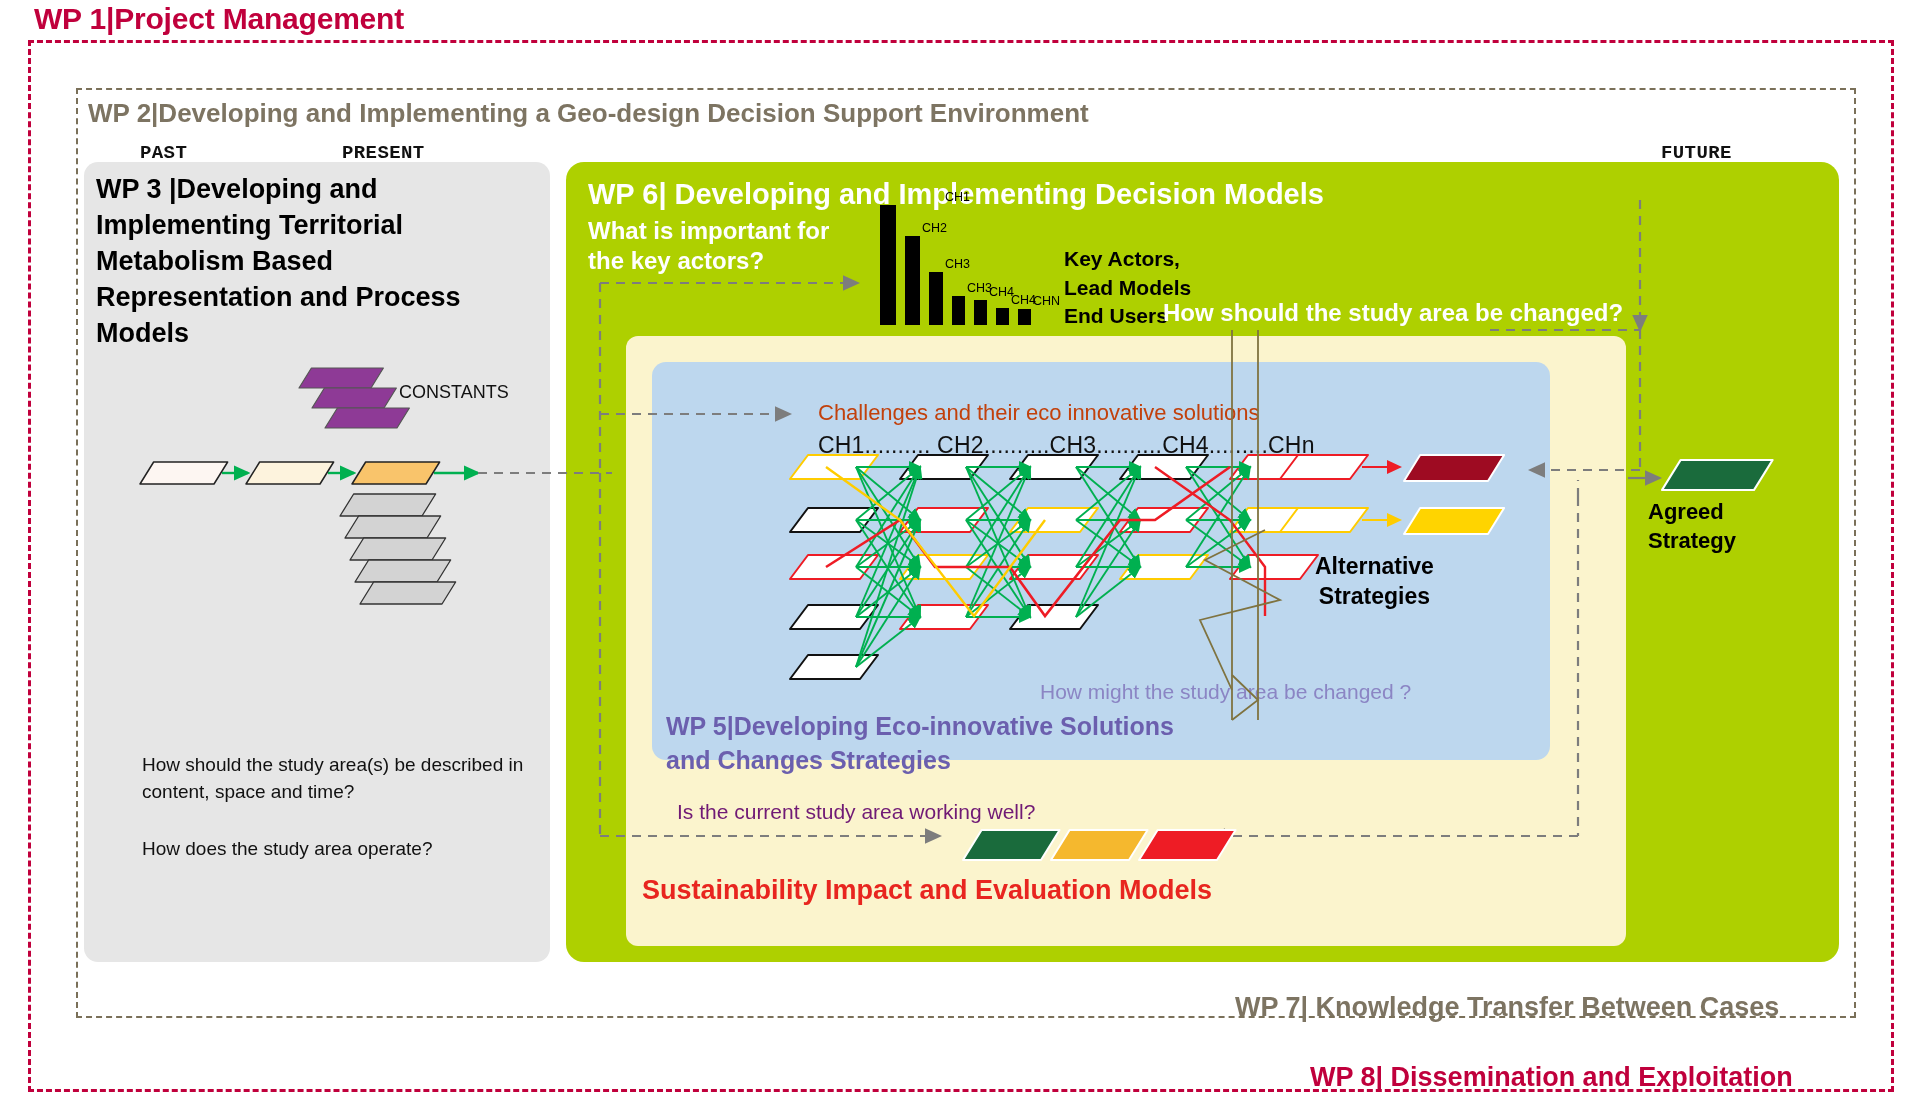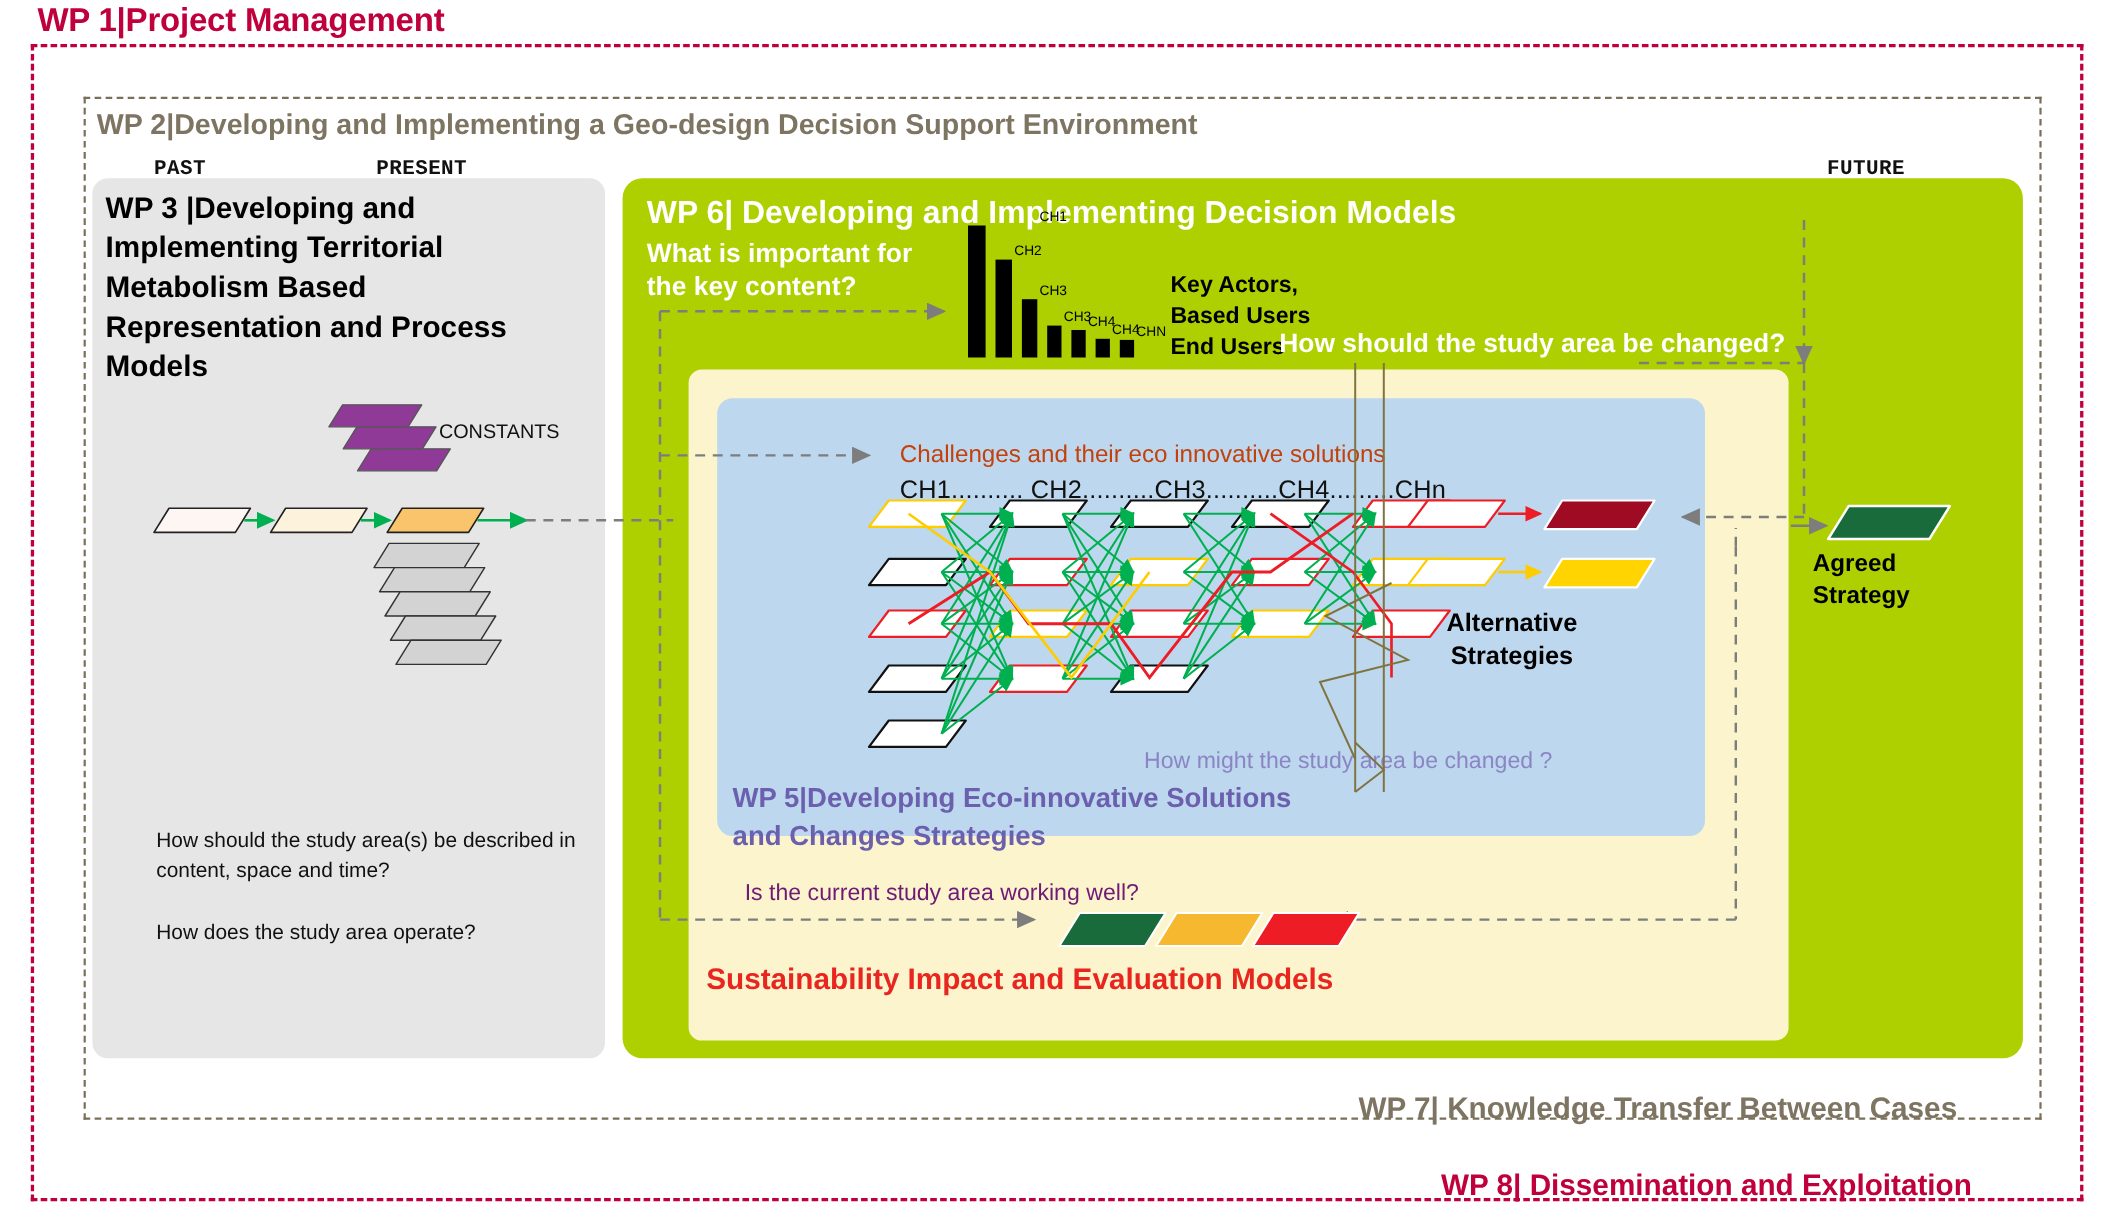--- a/index.html
+++ b/index.html
@@ -279,24 +279,24 @@
   <div class="time-label lbl-future">FUTURE</div>
 
   <div class="wp3-panel"></div>
   <div class="wp3-title">WP 3 |Developing and Implementing Territorial Metabolism Based Representation and Process Models</div>
   <div class="constants-label">CONSTANTS</div>
   <div class="wp3-q1">How should the study area(s) be described in content, space and time?</div>
   <div class="wp3-q2">How does the study area operate?</div>
 
   <div class="wp6-panel"></div>
   <div class="wp6-title">WP 6| Developing and Implementing Decision Models</div>
-  <div class="wp6-question">What is important for the key  content?</div>
+  <div class="wp6-question">What is important for the key  actors?</div>
   <div class="keyactors">
     <div>Key Actors,</div>
-    <div>Based Users</div>
+    <div>Lead Models</div>
     <div>End Users</div>
   </div>
   <div class="wp6-howchanged">How should the study area be changed?</div>
 
   <div class="barchart" id="barchart">
       <div class="bar" style="left: 0px; width: 16px; height: 120px; background: rgb(0, 0, 0);"></div>
       <div class="bar-label" style="left: 18px; top: -15px; margin-left: 47px;">CH1</div>
       <div class="bar" style="left: 25px; width: 15px; height: 89px; background: rgb(0, 0, 0);"></div>
       <div class="bar-label" style="left: 42px; top: 16px;">CH2</div>
       <div class="bar" style="left: 49px; width: 14px; height: 53px; background: rgb(0, 0, 0);"></div>

